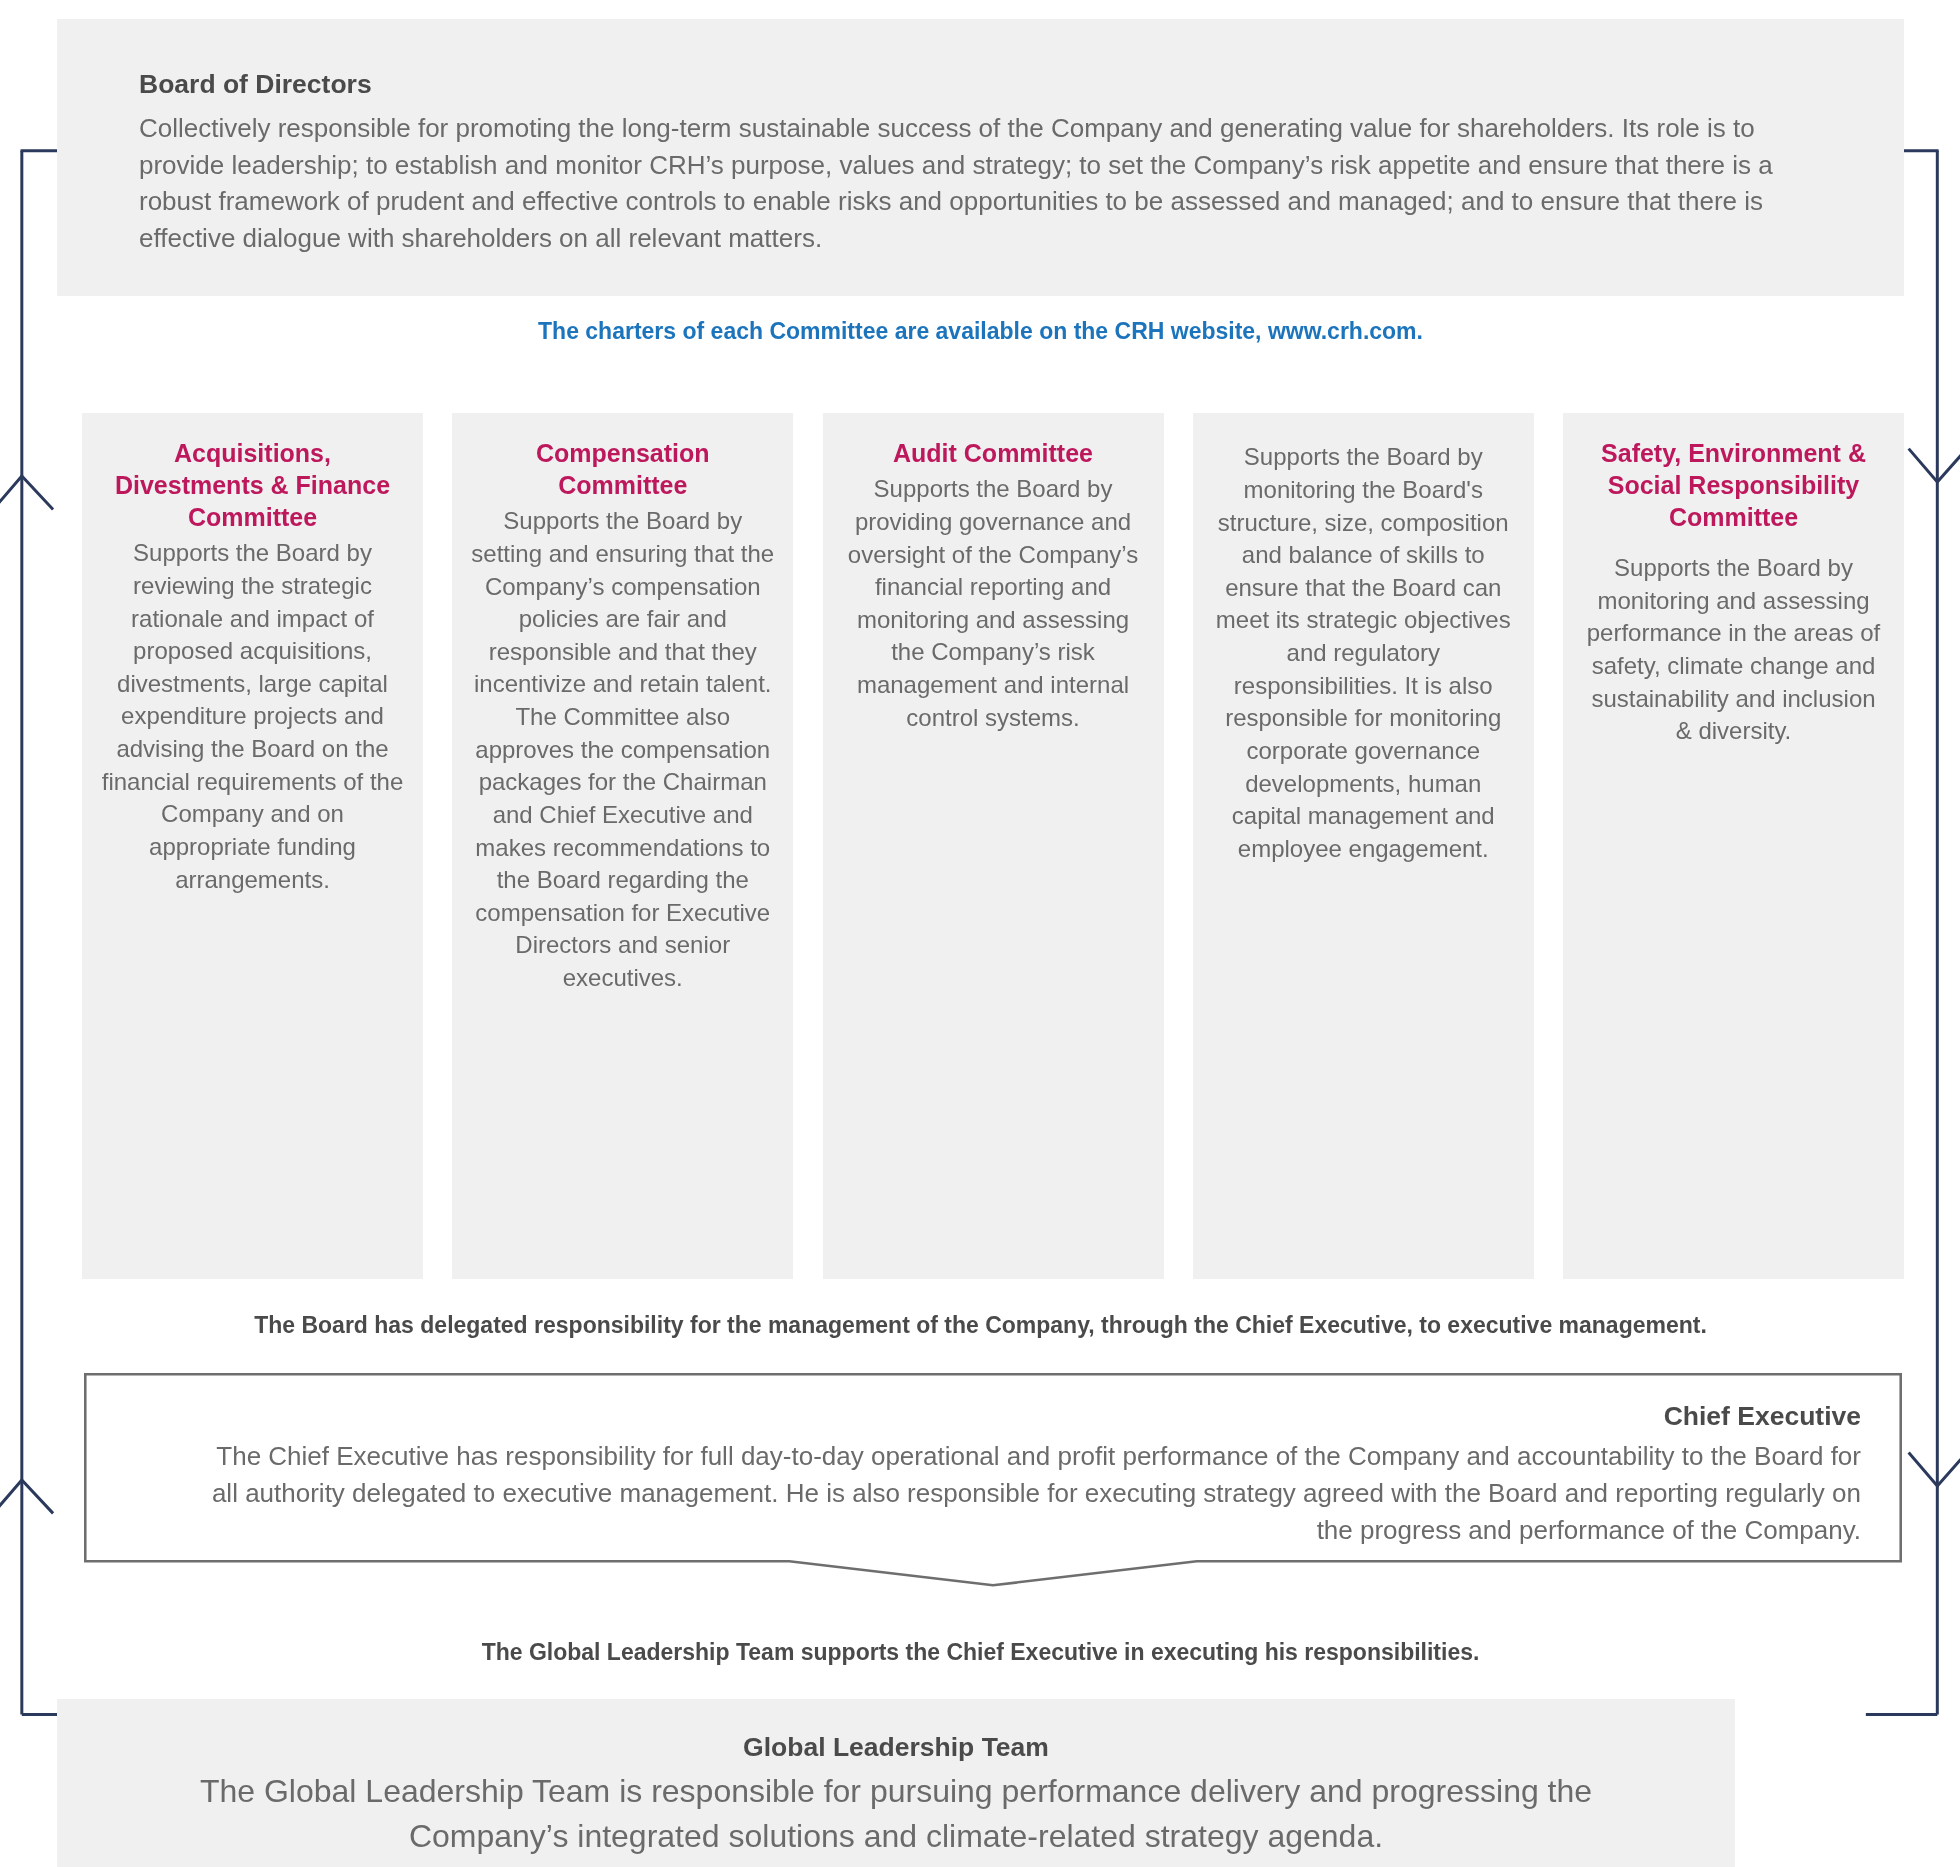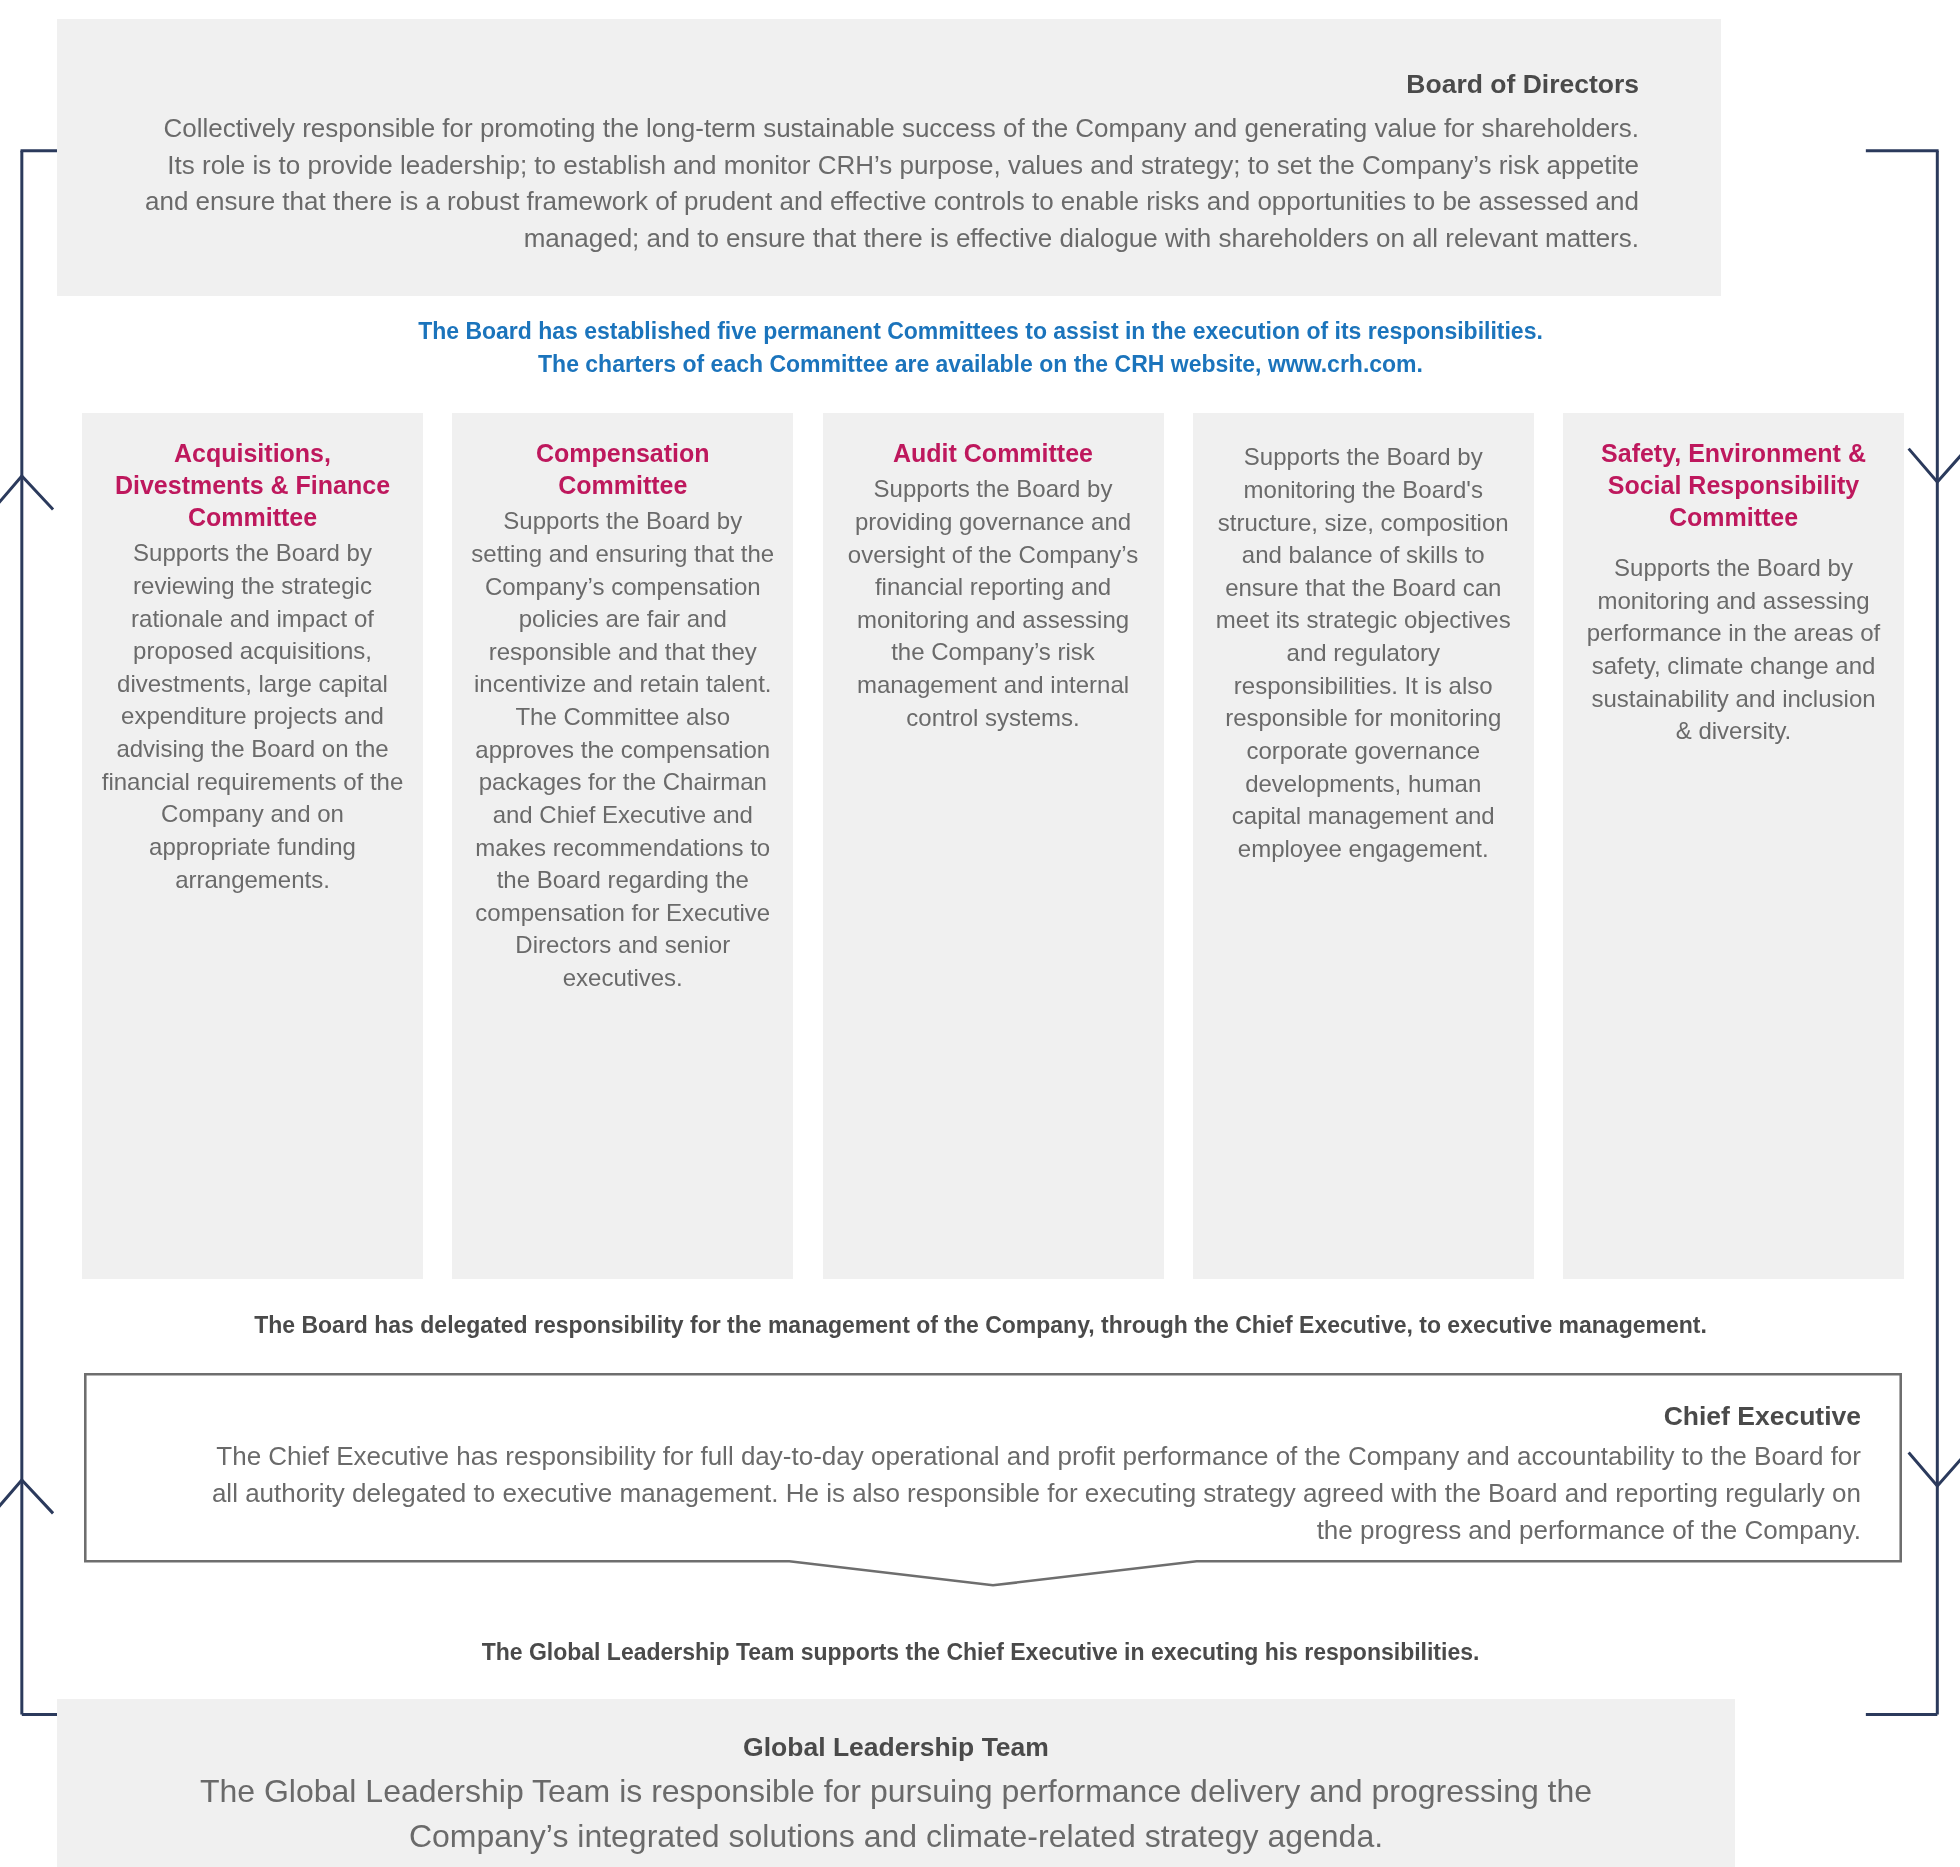--- a/index.html
+++ b/index.html
@@ -15,23 +15,23 @@
 
   
   .panel{
     position:absolute;
     background:#f0f0f0;
     box-sizing:border-box;
   }
 
   
   #board{
-    left:57px; top:19px; width:1664px; height:277px;
+    left:57px; top:19px; width:1847px; height:277px;
     padding:48px 82px 0 82px;
-    text-align:right;
+    text-align:left;
   }
   #board .title{
     font-size:26.5px;font-weight:bold;color:#4a4a4a;
     line-height:1.32; margin-bottom:7.7px;
   }
   #board .body{
     font-size:26px;color:#6a6a6a;line-height:1.42;
   }
 
   
@@ -136,21 +136,20 @@
       <path d="M 2230 1697 L 2263.5 1736 L 2298 1697"></path>
     </g>
   </svg>
 
   <div class="panel" id="board">
     <div class="title">Board of Directors</div>
     <div class="body">Collectively responsible for promoting the long-term sustainable success of the Company and generating value for shareholders. Its role is to provide leadership; to establish and monitor CRH’s purpose, values and strategy; to set the Company’s risk appetite and ensure that there is a robust framework of prudent and effective controls to enable risks and opportunities to be assessed and managed; and to ensure that there is effective dialogue with shareholders on all relevant matters.</div>
   </div>
 
   <div id="intro">
-    <div>The Board has established five permanent Committees to assist in the execution of its responsibilities.</div>
     <div>The charters of each Committee are available on the CRH website, www.crh.com.</div>
   </div>
 
   <div id="committees">
 
     <div class="col">
       <div class="chead">Acquisitions, Divestments &amp; Finance Committee</div>
       <div class="cbody">Supports the Board by reviewing the strategic rationale and impact of proposed acquisitions, divestments, large capital expenditure projects and advising the Board on the financial requirements of the Company and on appropriate funding arrangements.</div>
     </div>
 

